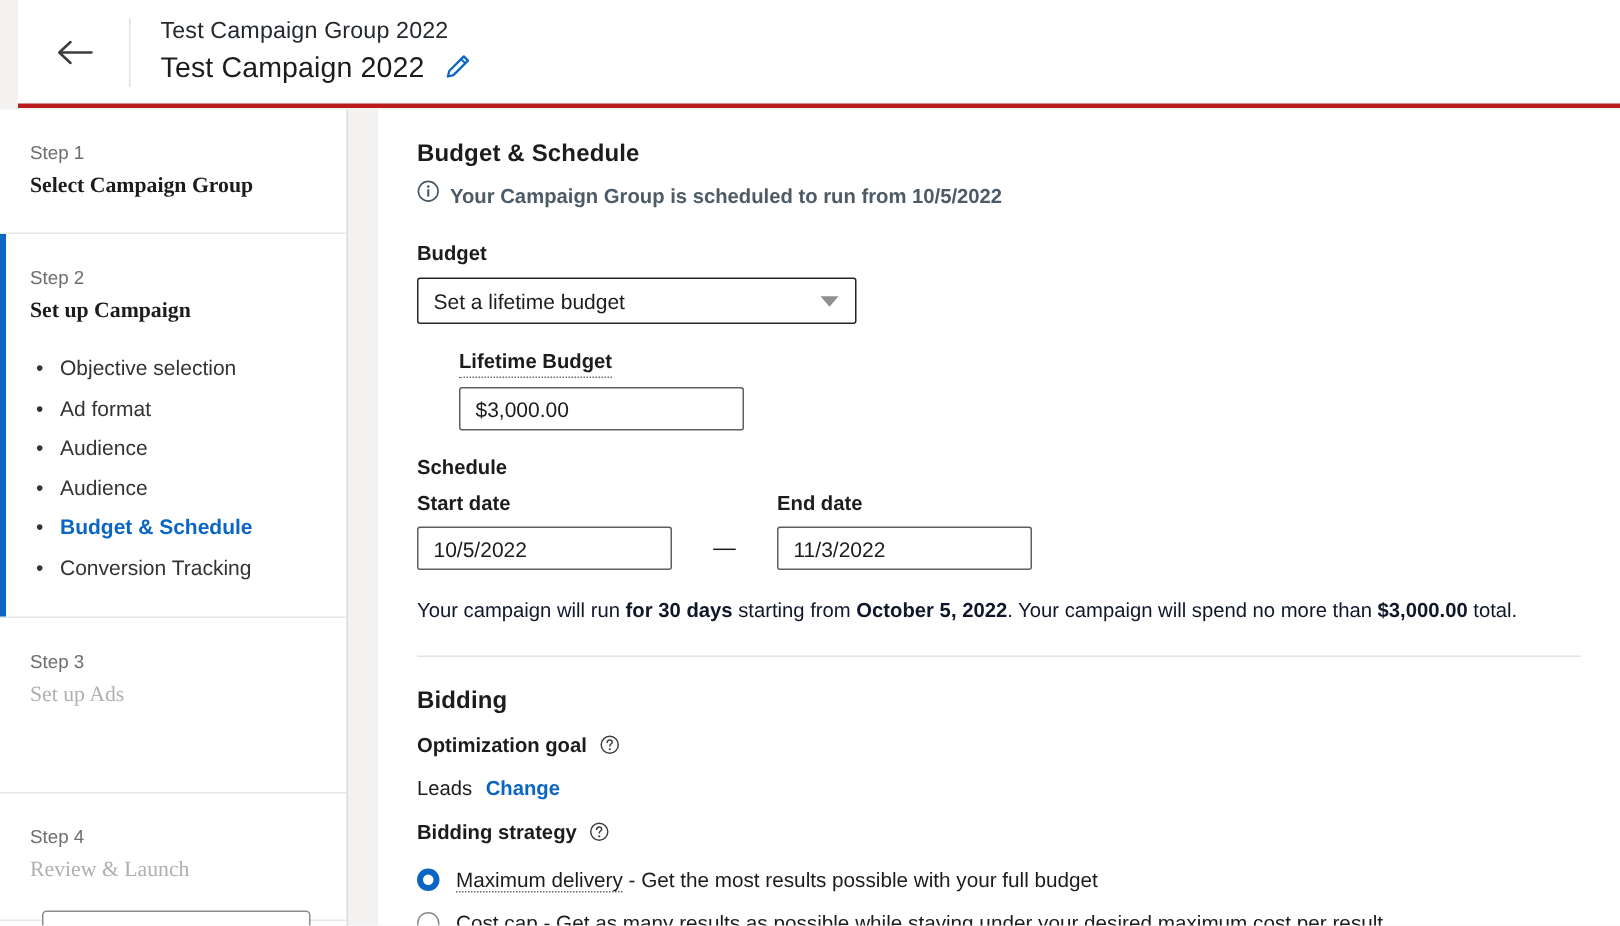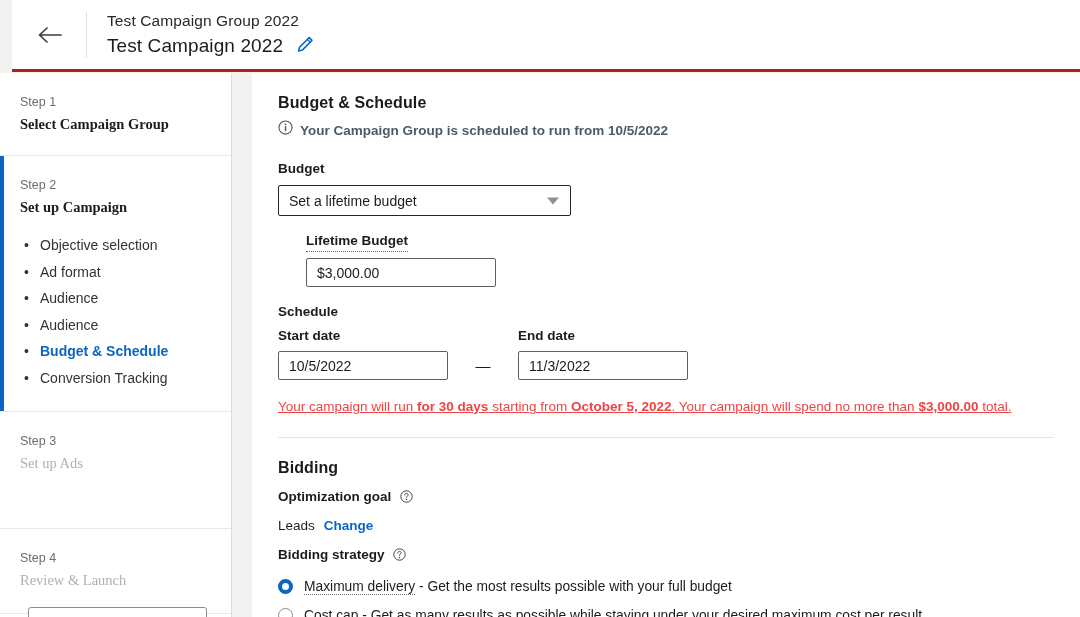--- a/index.html
+++ b/index.html
@@ -135,21 +135,21 @@
 
   .schedule-row { display: flex; align-items: flex-end; gap: 16px; margin-top: 4px; }
   .date-col { display: flex; flex-direction: column; }
   .date-input { width: 170px; margin-top: 5px; }
   .dash {
     width: 38px; text-align: center; font-size: 15px; color: #1c1c1c;
     line-height: 29px; padding-bottom: 0;
   }
 
   .summary {
-    margin-top: 17px; font-size: 13.5px; color: #ef4444; line-height: 20px; text-decoration: underline;
+    margin-top: 17px; font-size: 13.5px; color: #0f172a; line-height: 20px;
   }
   .summary b { font-weight: bold; }
 
   .divider {
     margin-top: 20px; height: 1px; background: #e4e4e4;
   }
 
   .help-icon {
     display: inline-flex; vertical-align: -2px; margin-left: 4px; cursor: pointer;
   }

